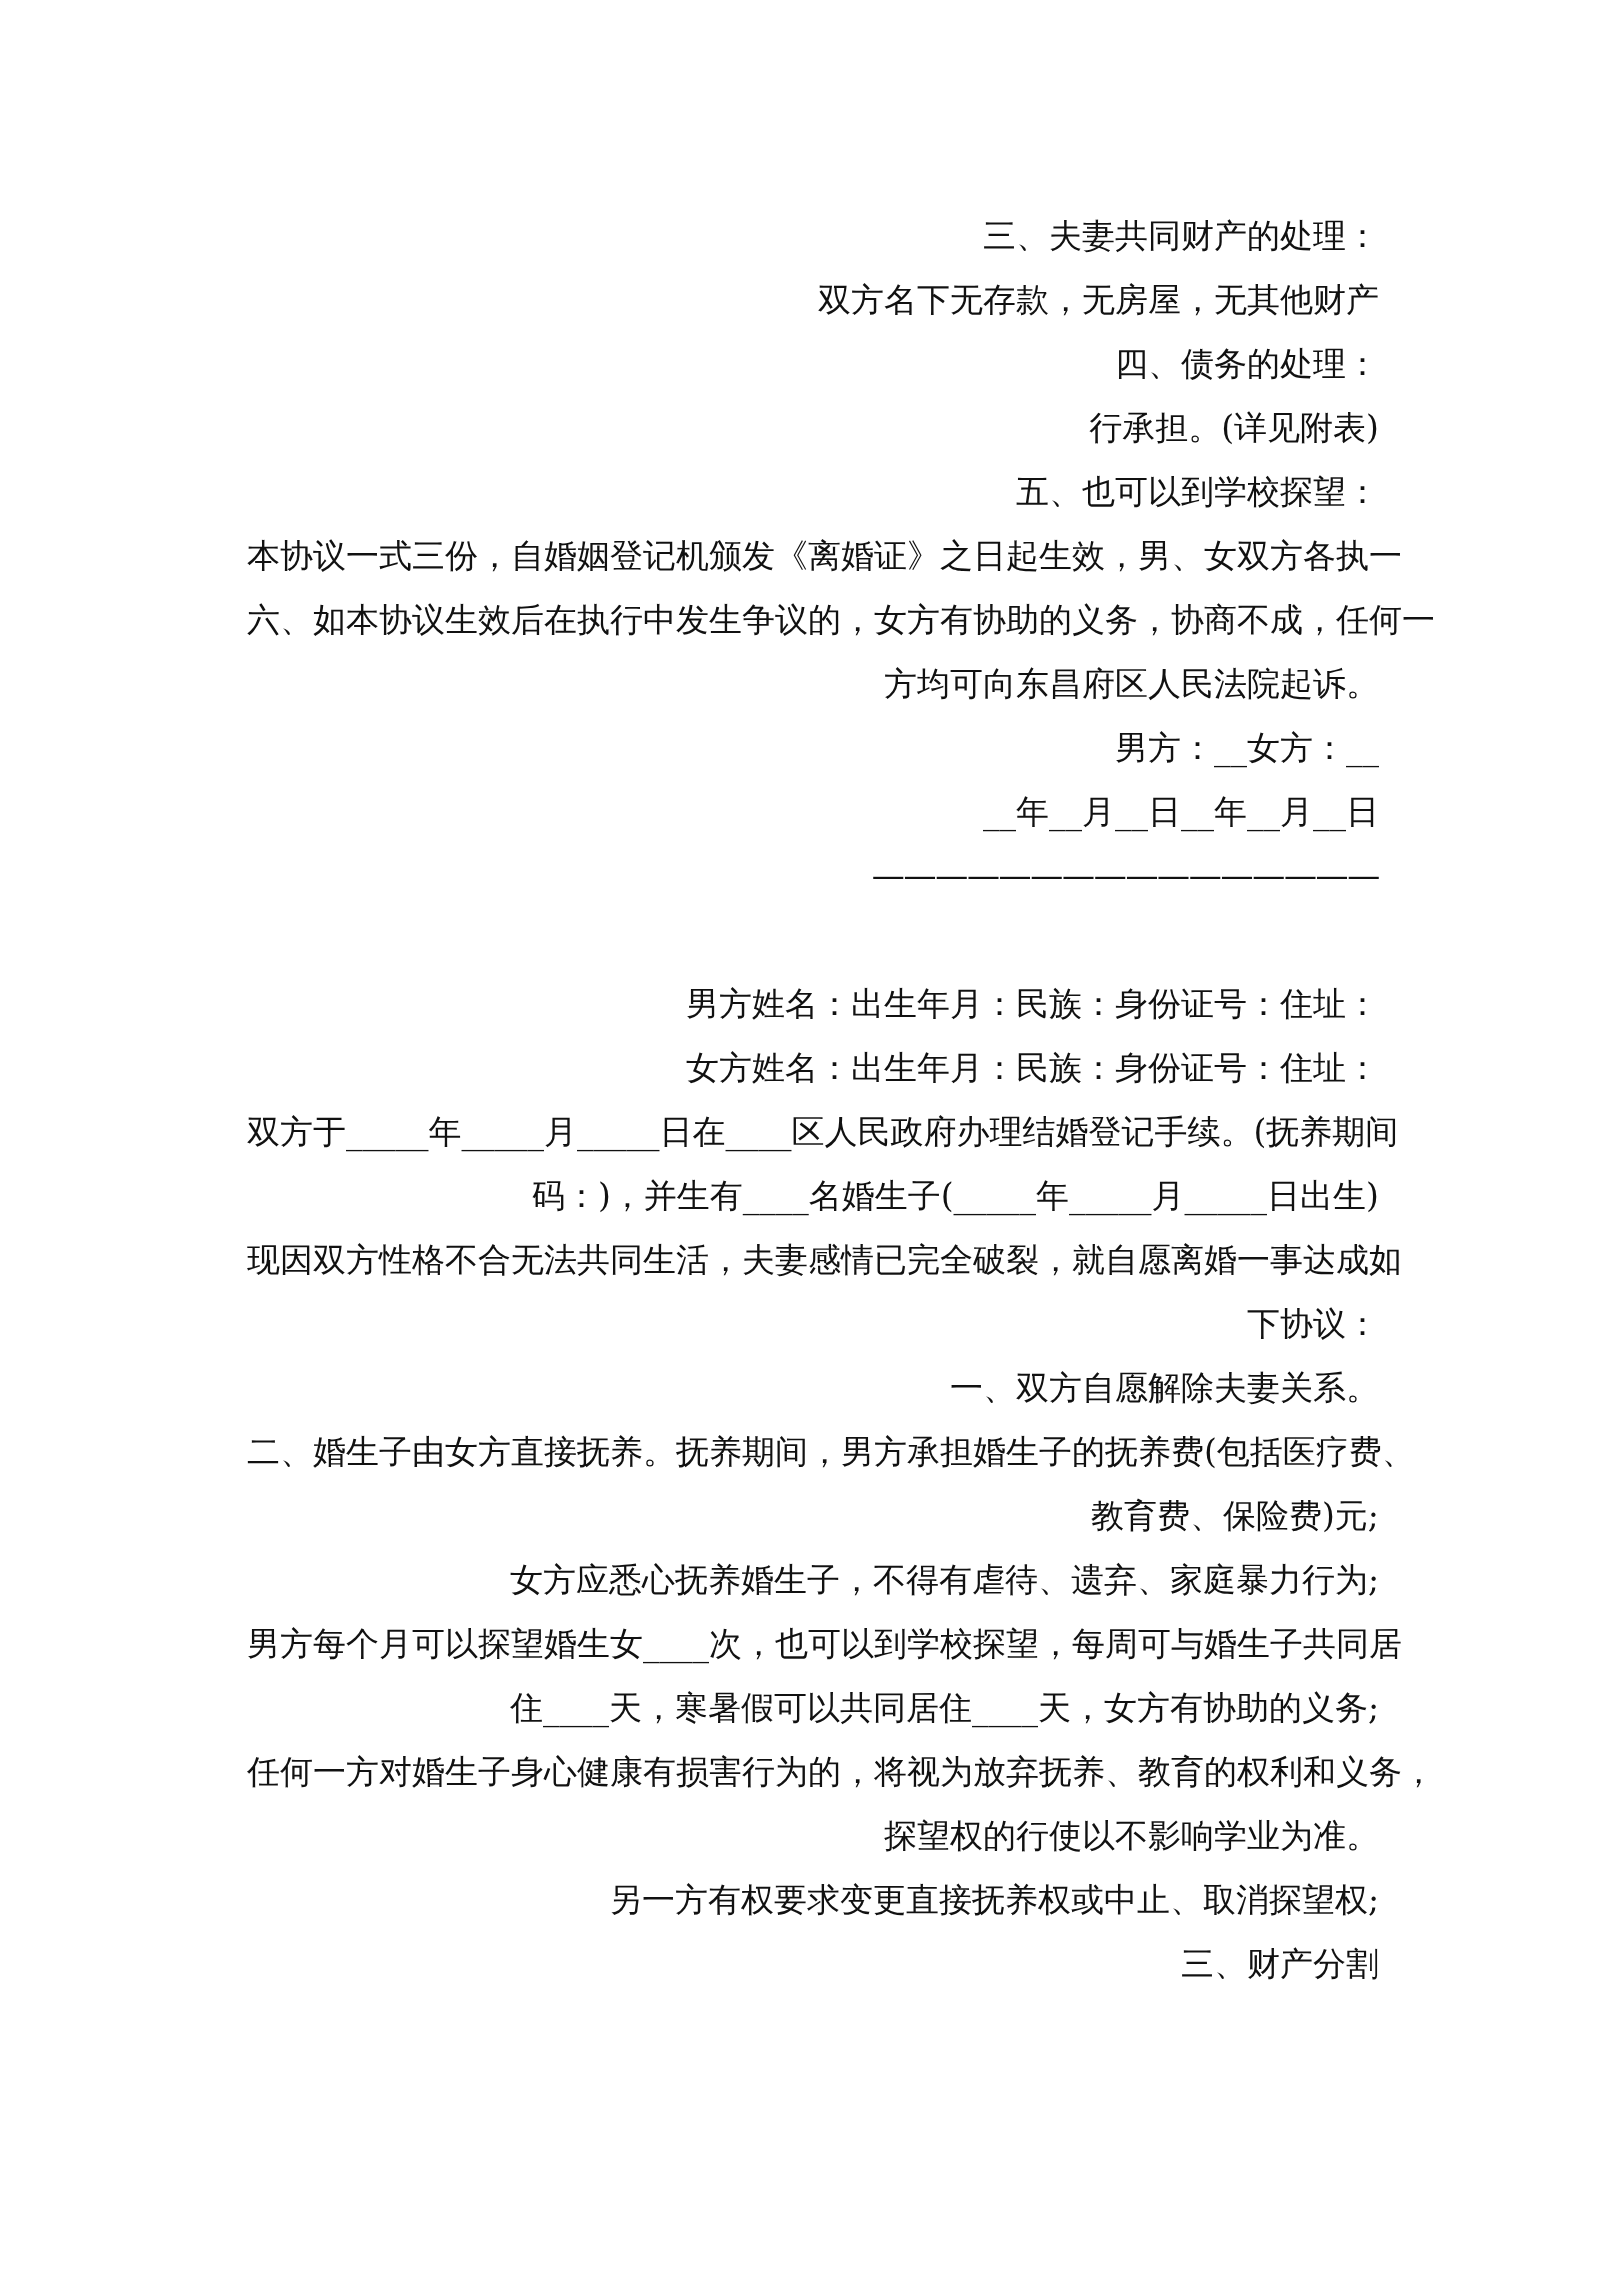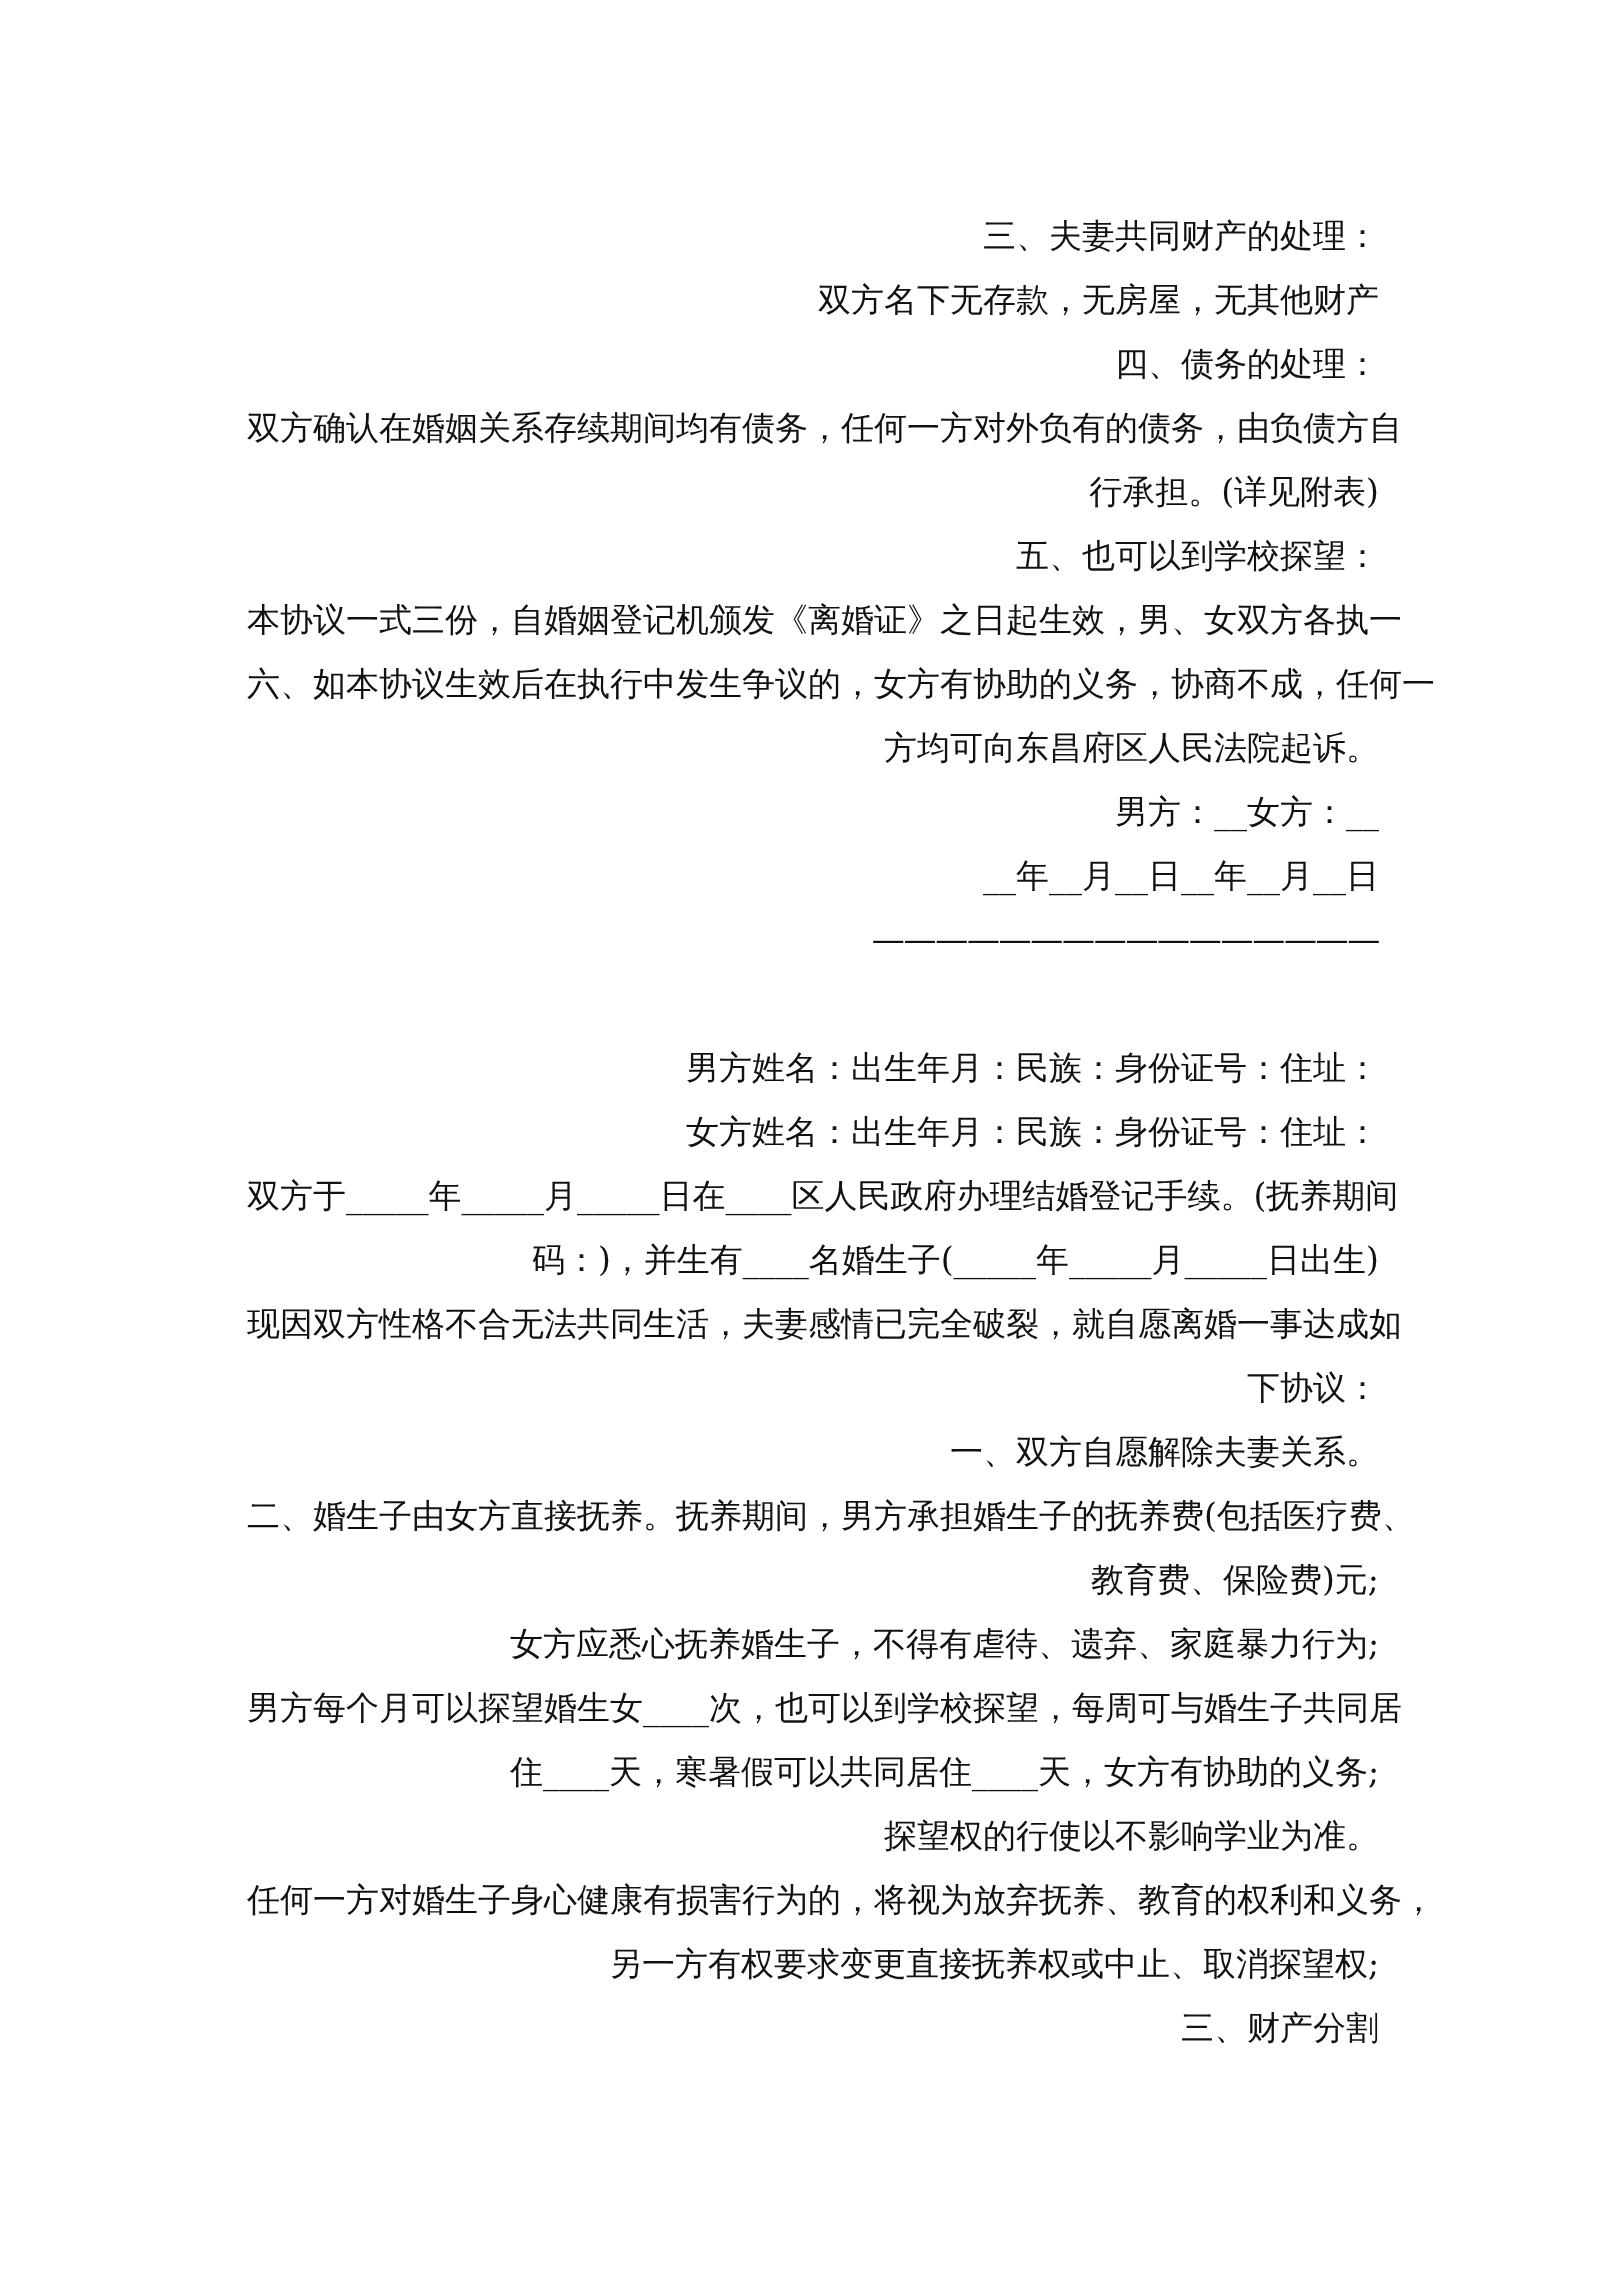--- a/index.html
+++ b/index.html
@@ -25,21 +25,20 @@
       letter-spacing: -1.3px;
     }
   </style>
 </head>
 <body>
 
 <div class="page">
   <div class="line">三、夫妻共同财产的处理：</div>
   <div class="line">双方名下无存款，无房屋，无其他财产</div>
   <div class="line">四、债务的处理：</div>
-  <div class="line">双方确认在婚姻关系存续期间均有债务，任何一方对外负有的债务，由负债方自</div>
   <div class="line">行承担。(详见附表)</div>
   <div class="line">五、也可以到学校探望：</div>
   <div class="line">本协议一式三份，自婚姻登记机颁发《离婚证》之日起生效，男、女双方各执一</div>
   <div class="line">六、如本协议生效后在执行中发生争议的，女方有协助的义务，协商不成，任何一</div>
   <div class="line">方均可向东昌府区人民法院起诉。</div>
   <div class="line">男方：__女方：__</div>
   <div class="line">__年__月__日__年__月__日</div>
   <div class="line rule">————————————————</div>
   <div class="line"></div>
   <div class="line">男方姓名：出生年月：民族：身份证号：住址：</div>
@@ -47,18 +46,18 @@
   <div class="line">双方于_____年_____月_____日在____区人民政府办理结婚登记手续。(抚养期间</div>
   <div class="line">码：)，并生有____名婚生子(_____年_____月_____日出生)</div>
   <div class="line">现因双方性格不合无法共同生活，夫妻感情已完全破裂，就自愿离婚一事达成如</div>
   <div class="line">下协议：</div>
   <div class="line">一、双方自愿解除夫妻关系。</div>
   <div class="line">二、婚生子由女方直接抚养。抚养期间，男方承担婚生子的抚养费(包括医疗费、</div>
   <div class="line">教育费、保险费)元;</div>
   <div class="line">女方应悉心抚养婚生子，不得有虐待、遗弃、家庭暴力行为;</div>
   <div class="line">男方每个月可以探望婚生女____次，也可以到学校探望，每周可与婚生子共同居</div>
   <div class="line">住____天，寒暑假可以共同居住____天，女方有协助的义务;</div>
+  <div class="line">任何一方对婚生子身心健康有损害行为的，将视为放弃抚养、教育的权利和义务，</div>
   <div class="line">探望权的行使以不影响学业为准。</div>
-  <div class="line">任何一方对婚生子身心健康有损害行为的，将视为放弃抚养、教育的权利和义务，</div>
   <div class="line">另一方有权要求变更直接抚养权或中止、取消探望权;</div>
   <div class="line">三、财产分割</div>
 </div>
 
 
 </body></html>

